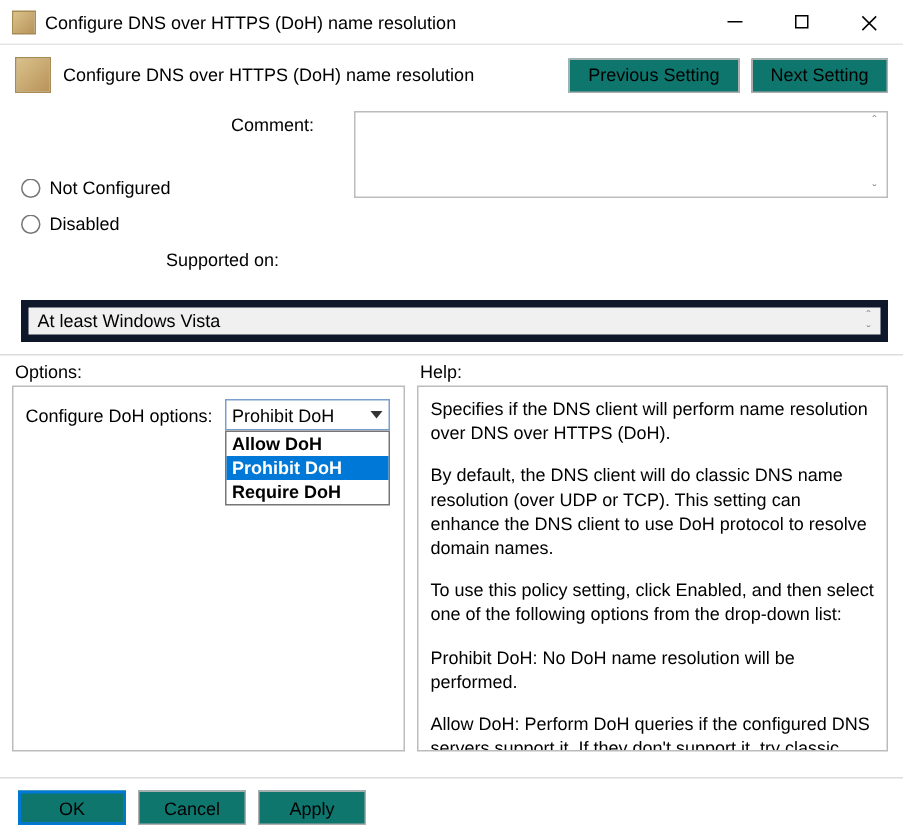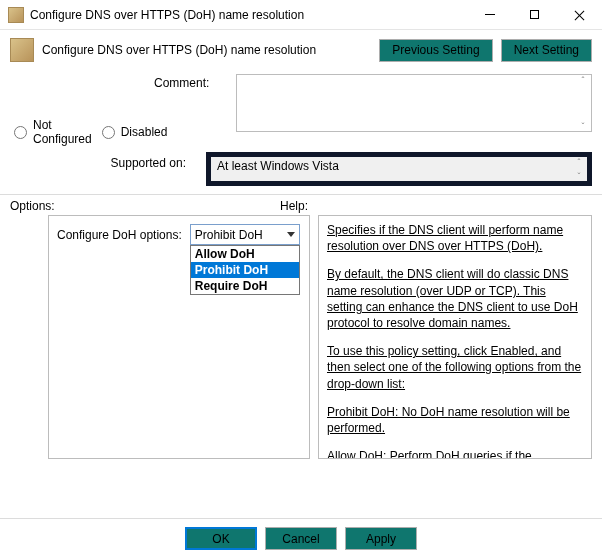--- a/index.html
+++ b/index.html
@@ -63,72 +63,73 @@
     border: 1px solid #adadad;
     display:inline-flex; align-items:center; justify-content:center;
     cursor: default;
   }
   .primary-btn { border-color:#0078d7; box-shadow: inset 0 0 0 1px #0078d7; }
   .top-config {
     display:flex;
     padding: 4px 10px 0 14px;
     gap: 20px;
   }
-  .radio-col { width: 120px; display:flex; flex-direction:row; gap:10px; padding-top:4px;margin-top:40px;}
+  .radio-col { width: 120px; display:flex; flex-direction:column; gap:10px; padding-top:4px;margin-top:40px;}
   .radio-row { display:flex; align-items:center; gap:6px; font-size:12px; }
   input[type=radio]{ margin:0; }
   .comment-col { flex:1; display:flex; gap:12px; }
   .field-label { width:70px; padding-top:2px; }
   .comment-box {
     flex:1; height:58px; border:1px solid #bcbcbc; background:#fff; position:relative;
     padding:2px 16px 2px 4px; overflow:hidden;
   }
   .scroll-hints { position:absolute; right:0; top:0; bottom:0; width:16px; display:flex; flex-direction:column; justify-content:space-between; align-items:center; color:#888; font-size:9px; }
   .supported-row {
     display:flex; padding: 6px 10px 8px 14px; gap: 20px;
     border-bottom: 1px solid #dcdcdc;
+    flex-direction: column;
   }
   .supported-row .field-label { width: 172px; text-align:right; padding-top:4px; }
   .supported-box {
     flex:1; height:34px; border:5px solid #0f172a; background:#f0f0f0; position:relative;
     padding:2px 16px 2px 6px; font-size:12px; display:flex; align-items:flex-start;
   }
   .labels-row {
     display:flex; padding:4px 10px 2px 10px;
   }
   .labels-row > div:first-child { flex:0 0 270px; }
   .labels-row > div { font-size:12px; }
   .main-area {
-    display:flex; padding:0 10px 0 24px; gap:8px; height: 244px; margin-left: 24px;
+    display:flex; padding:0 10px 0 8px; gap:8px; height: 244px;
   }
   .options-panel {
     flex:0 0 262px; border:1px solid #bcbcbc; padding:8px; position:relative; overflow:visible;
   }
   .opt-row { display:flex; align-items:center; gap:8px; }
   .dropdown-wrap { position:relative; flex:1; }
   .combo {
     width:110px; height:21px; border:1px solid #7a9fcc; background:#fff;
     display:flex; align-items:center; padding:0 18px 0 4px; position:relative; font-size:12px;
   }
   .combo::after {
     content:""; position:absolute; right:4px; top:7px;
     border-left:4px solid transparent; border-right:4px solid transparent; border-top:5px solid #333;
   }
   .dropdown-list {
     position:absolute; left:0; top:21px; width:110px; border:1px solid #767676; background:#fff; z-index:10;font-weight:bold;
   }
   .dd-item { padding:1px 4px; font-size:12px; }
   .dd-item.selected { background:#0078d7; color:#fff; }
   .help-panel {
-    flex:1; border:1px solid #bcbcbc; padding:6px 8px; overflow:auto; font-size:12px; line-height:1.35;text-decoration:underline;
+    flex:1; border:1px solid #bcbcbc; padding:6px 8px; overflow:auto; font-size:12px; line-height:1.35;
   }
   .help-panel p { margin:0 0 12px 0; }
   .bottom-bar {
     position:absolute; left:0; right:0; bottom:0; height:40px;
-    display:flex; align-items:center; justify-content:center; gap:8px; padding:0 12px;
+    display:flex; align-items:center; justify-content:flex-start; gap:8px; padding:0 12px;
     border-top:1px solid #dcdcdc;
   }
   .bottom-bar .std-btn { width:72px; justify-content:center; }
 </style>
 </head>
 <body>
 
 <div class="titlebar">
   <span class="title-icon"></span>
   <span class="title-text">Configure DNS over HTTPS (DoH) name resolution</span>

